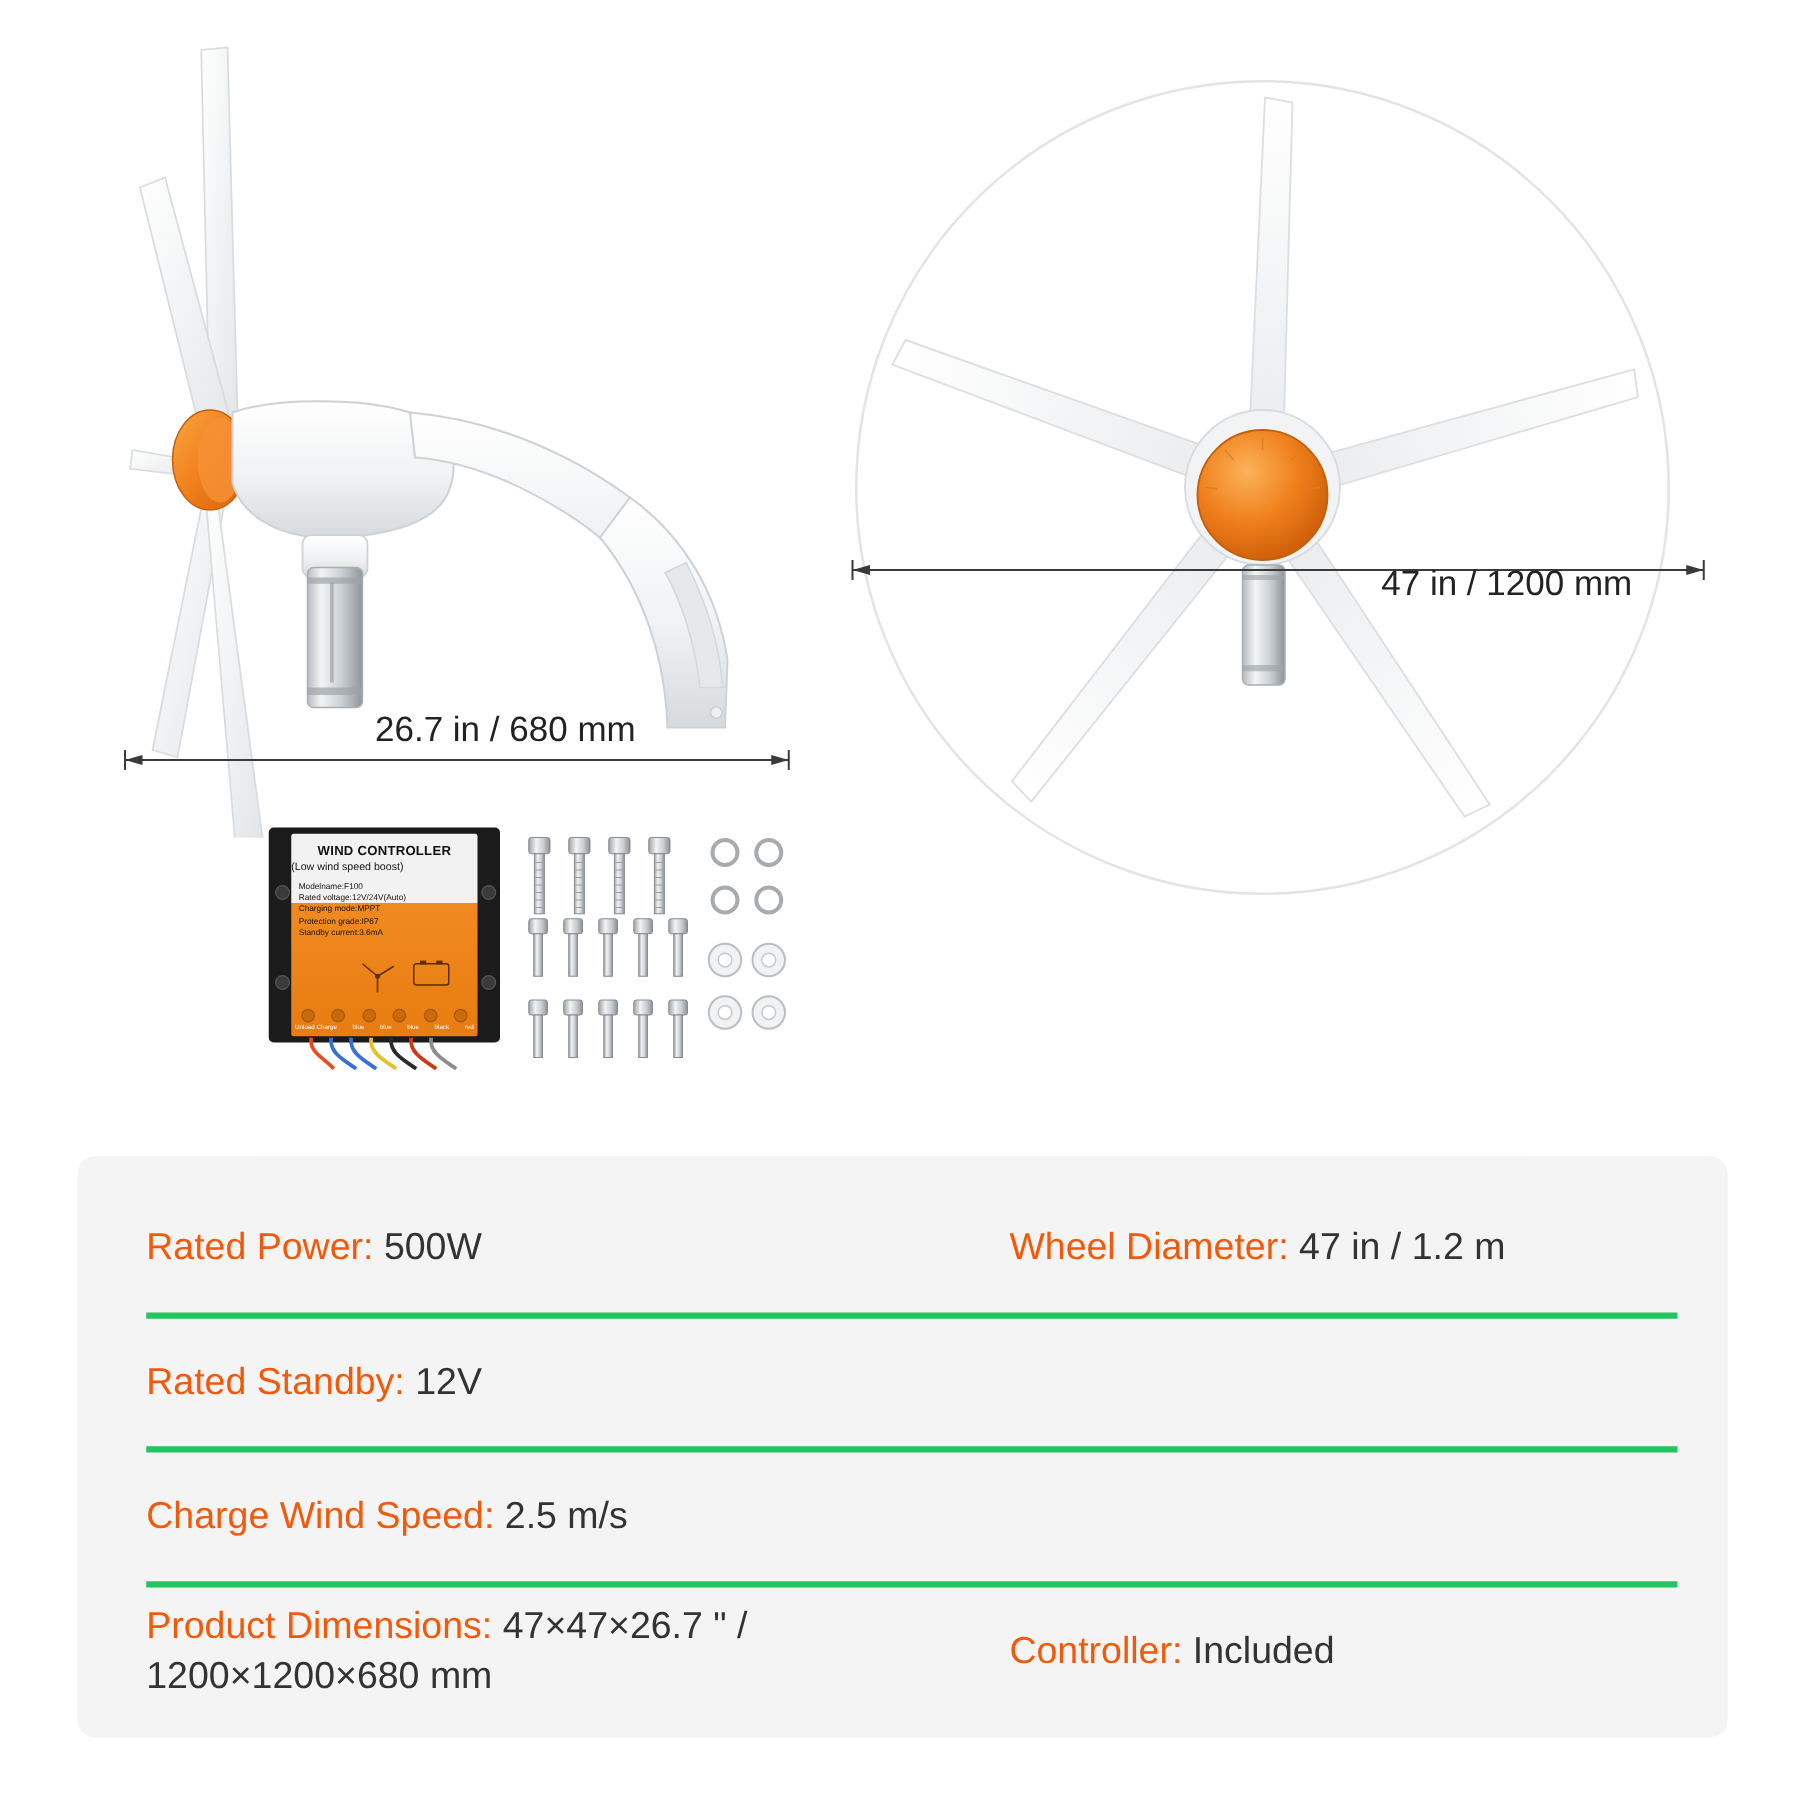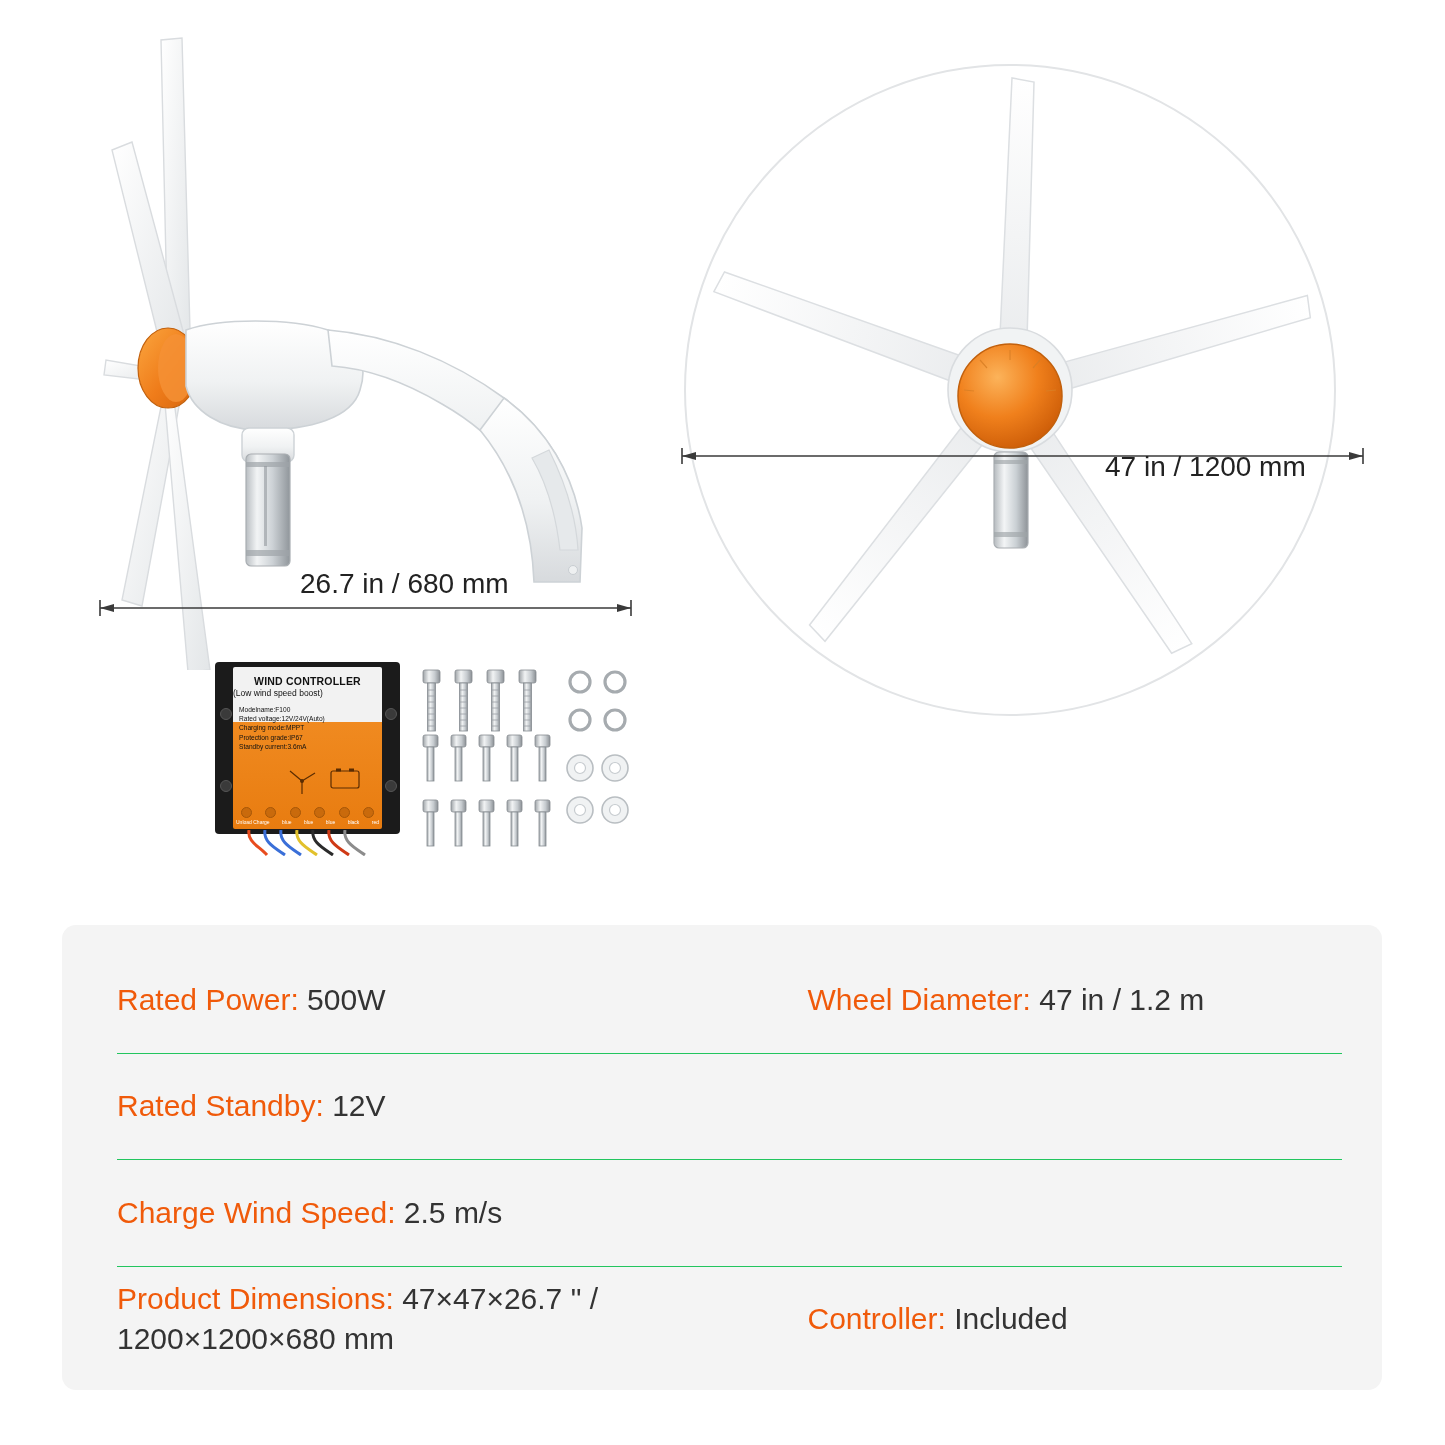--- a/index.html
+++ b/index.html
@@ -204,21 +204,21 @@
     top: 22px;
     right: 40px;
     bottom: 18px;
     display: flex;
     flex-direction: column;
   }
   .spec-row {
     display: flex;
     flex: 1 1 0;
     align-items: center;
-    border-bottom: 1px solid #22c55e;
+    border-bottom: 5px solid #22c55e;
   }
   .spec-row.last { border-bottom: none; }
   .spec-cell {
     flex: 0 0 50%;
     font-size: 30px;
     line-height: 40px;
     color: #222;
     padding-right: 20px;
     box-sizing: border-box;
   }

